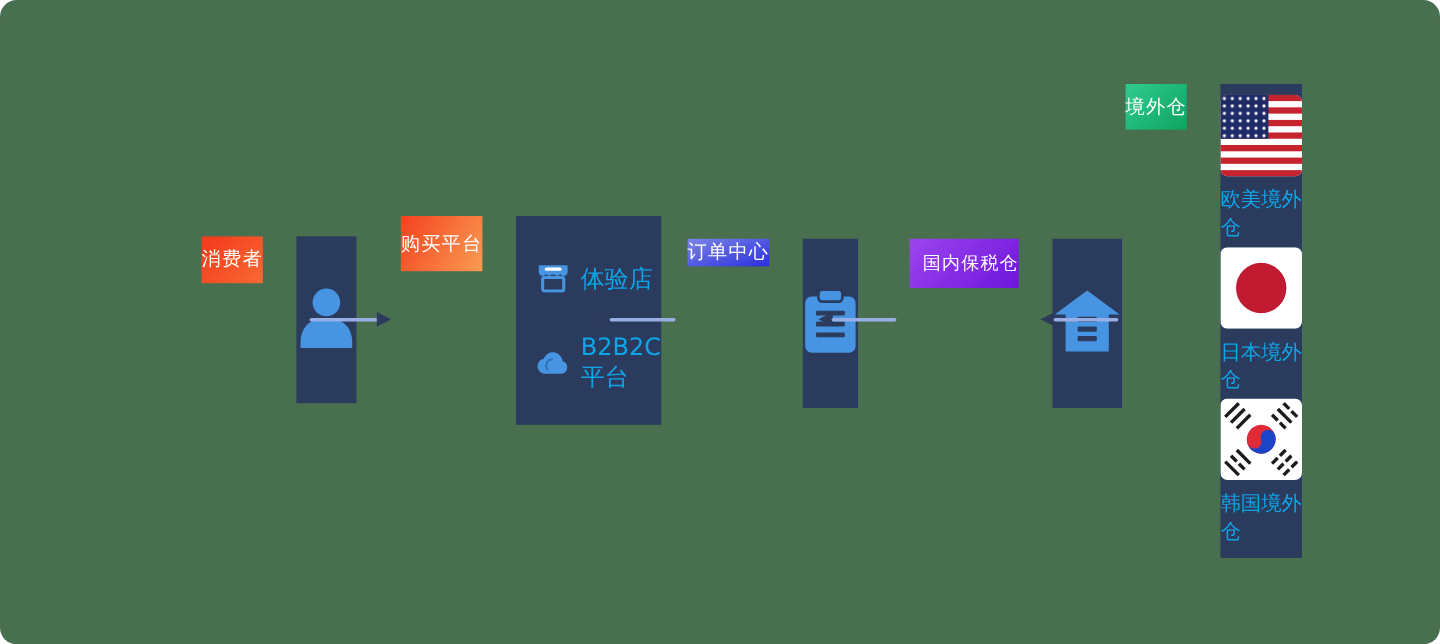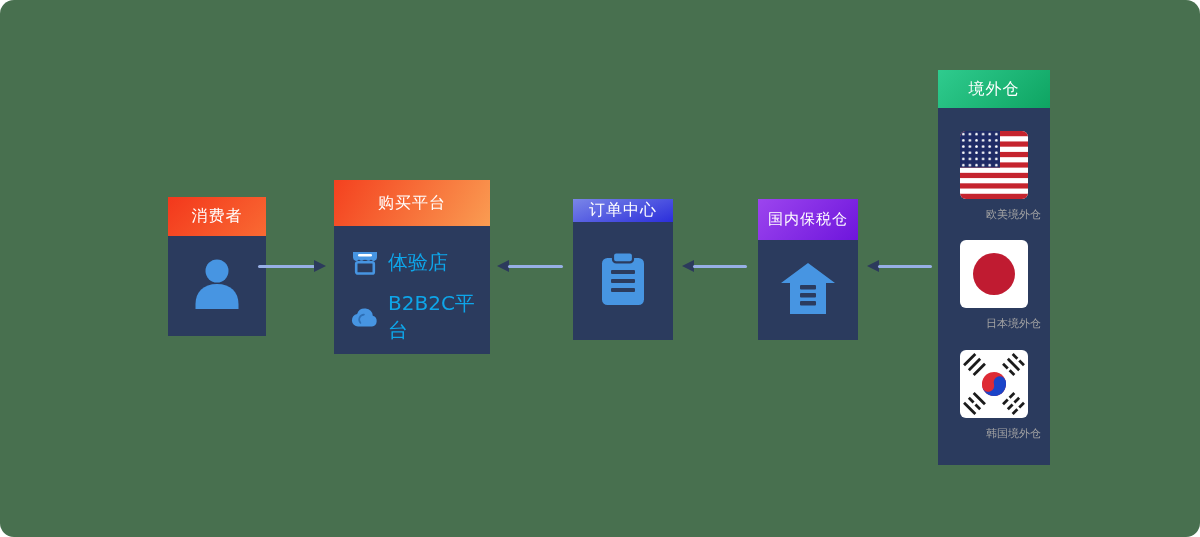--- a/index.html
+++ b/index.html
@@ -2,34 +2,34 @@
 <html><head>
 <meta charset="utf-8">
 <style>
   * { margin:0; padding:0; box-sizing:border-box; }
   html,body { background:#ffffff; }
   body { font-family:"DejaVu Sans","Liberation Sans",sans-serif; }
   .canvas {
     position:relative; width:1200px; height:537px;
     background:#48704F; border-radius:14px; overflow:hidden;
   }
-  .node { position:absolute; display:flex; flex-direction:column; }
+  .node { position:absolute; display:flex; flex-direction:row;gap:28px; }
   .node-header {
     flex:0 0 auto; display:flex; align-items:center; justify-content:center;
     color:#ffffff; font-size:16px; letter-spacing:1px;
   }
   .node-body {
     flex:1 1 auto; background:#2B3B5E;
     display:flex; align-items:center; justify-content:center;
   }
   
   .hdr-consumer { background:linear-gradient(135deg,#F3381C 0%,#F96A33 100%); }
   .hdr-platform { background:linear-gradient(120deg,#F4411F 0%,#FA9C52 100%); }
   .hdr-order    { background:linear-gradient(160deg,#7A86E8 0%,#2B2EDB 100%); }
-  .hdr-bonded   { background:linear-gradient(135deg,#9C45EE 0%,#6E15DC 100%); }
+  .hdr-bonded   { background:linear-gradient(135deg,#9C45EE 0%,#6E15DC 100%);padding-left:11px; }
   .hdr-overseas { background:linear-gradient(135deg,#2FCB8E 0%,#0EA462 100%); }
 
   
   #consumer { left:168px; top:197px; width:98px;  height:139px; }
   #consumer .node-header { height:39px; }
   #platform { left:334px; top:180px; width:156px; height:174px; }
   #platform .node-header { height:46px; }
   #order    { left:573px; top:199px; width:100px; height:141px; }
   #order .node-header { height:23px; }
   #bonded   { left:758px; top:199px; width:100px; height:141px; }
@@ -49,21 +49,21 @@
   }
   .platform-row .row-label { color:#0ea5e9; font-size:20px; margin-left:9px; }
 
   
   .overseas-body {
     flex-direction:column; justify-content:space-evenly; align-items:center;
     padding:4px 0 6px 0;
   }
   .wh-group { display:flex; flex-direction:column; align-items:center; }
   .flag { width:68px; height:68px; display:block; }
-  .wh-label { color:#a3a3a3; font-size:11px; margin-top:8px;margin-left:39px; }
+  .wh-label { color:#0ea5e9; font-size:17px; margin-top:8px; }
 
   
   .arrow { position:absolute; top:260px; height:13px; }
   .arrow-line {
     position:absolute; top:5px; height:3px;
     background:#97AFE5; border-radius:1.5px;
   }
   .arrow-head {
     position:absolute; top:0; width:0; height:0;
     border-top:6.5px solid transparent; border-bottom:6.5px solid transparent;

